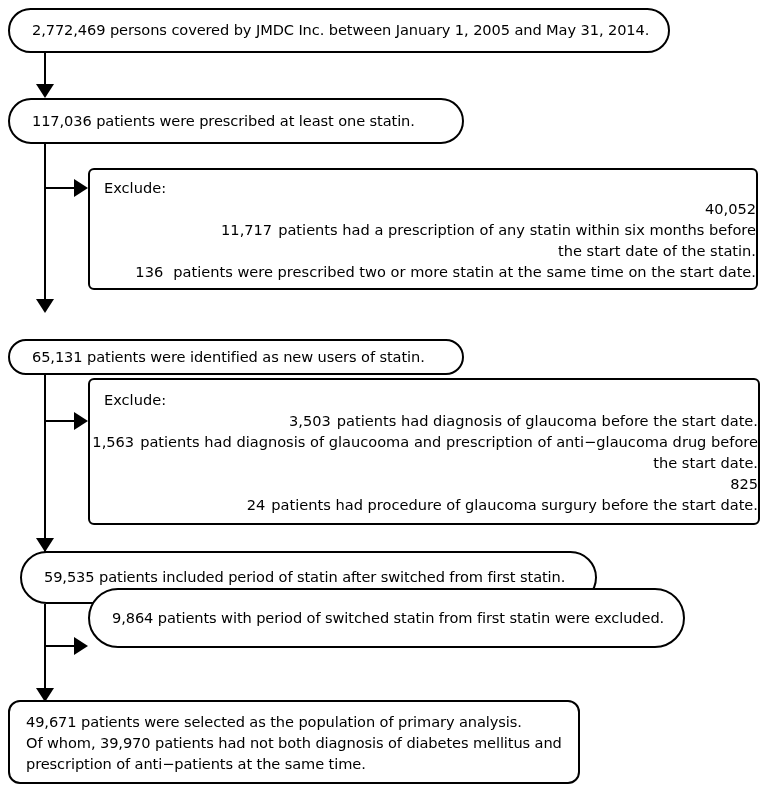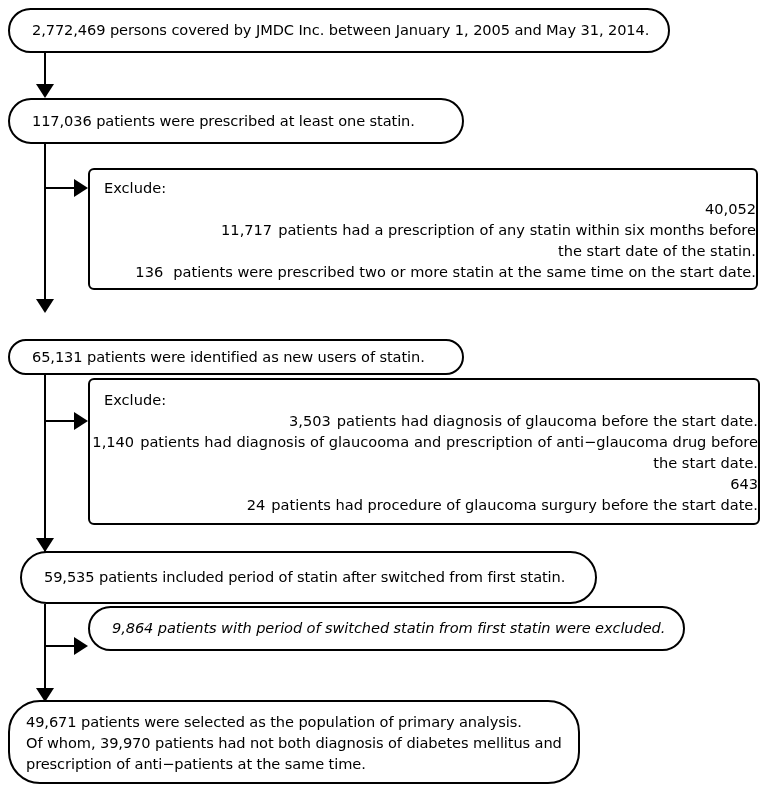--- a/index.html
+++ b/index.html
@@ -173,46 +173,46 @@
   </div>
 
   <div class="node soft" style="left:88px; top:378px; width:672px; height:147px;">
     <div class="exc-head">Exclude:</div>
     <div class="exc-body">
       <div class="exc-row">
         <span class="num">3,503</span>
         <span class="txt2">patients had diagnosis of glaucoma before the start date.</span>
       </div>
       <div class="exc-row">
-        <span class="num">1,140</span>
+        <span class="num">1,563</span>
         <span class="txt2">patients had diagnosis of glaucooma and prescription of anti−glaucoma drug before</span>
       </div>
       <div class="exc-row cont">
         <span class="num"></span>
         <span class="txt2">the start date.</span>
       </div>
       <div class="exc-row">
-        <span class="num">643</span>
+        <span class="num">825</span>
       </div>
       <div class="exc-row">
         <span class="num">24</span>
         <span class="txt2">patients had procedure of glaucoma surgury before the start date.</span>
       </div>
     </div>
   </div>
 
   <div class="node pill" style="left:20px; top:551px; width:577px; height:53px;">
     <div class="txt">59,535 patients included period of statin after switched from first statin.</div>
   </div>
 
-  <div class="node pill" style="left:88px; top:606px; width:597px; height:45px;font-style:italic;">
+  <div class="node pill" style="left:88px; top:588px; width:597px; height:60px;">
     <div class="txt">9,864 patients with period of switched statin from first statin were excluded.</div>
   </div>
 
-  <div class="node soft" style="left:8px; top:700px; width:572px; height:84px; border-radius:32px;">
+  <div class="node soft" style="left:8px; top:700px; width:572px; height:84px; border-radius:12px;">
     <div class="txt" style="padding-left:16px;">
       <div class="line">49,671 patients were selected as the population of primary analysis.</div>
       <div class="line">Of whom, 39,970 patients had not both diagnosis of diabetes mellitus and</div>
       <div class="line">prescription of anti−patients at the same time.</div>
     </div>
   </div>
 
 </div>
 
 </body></html>

